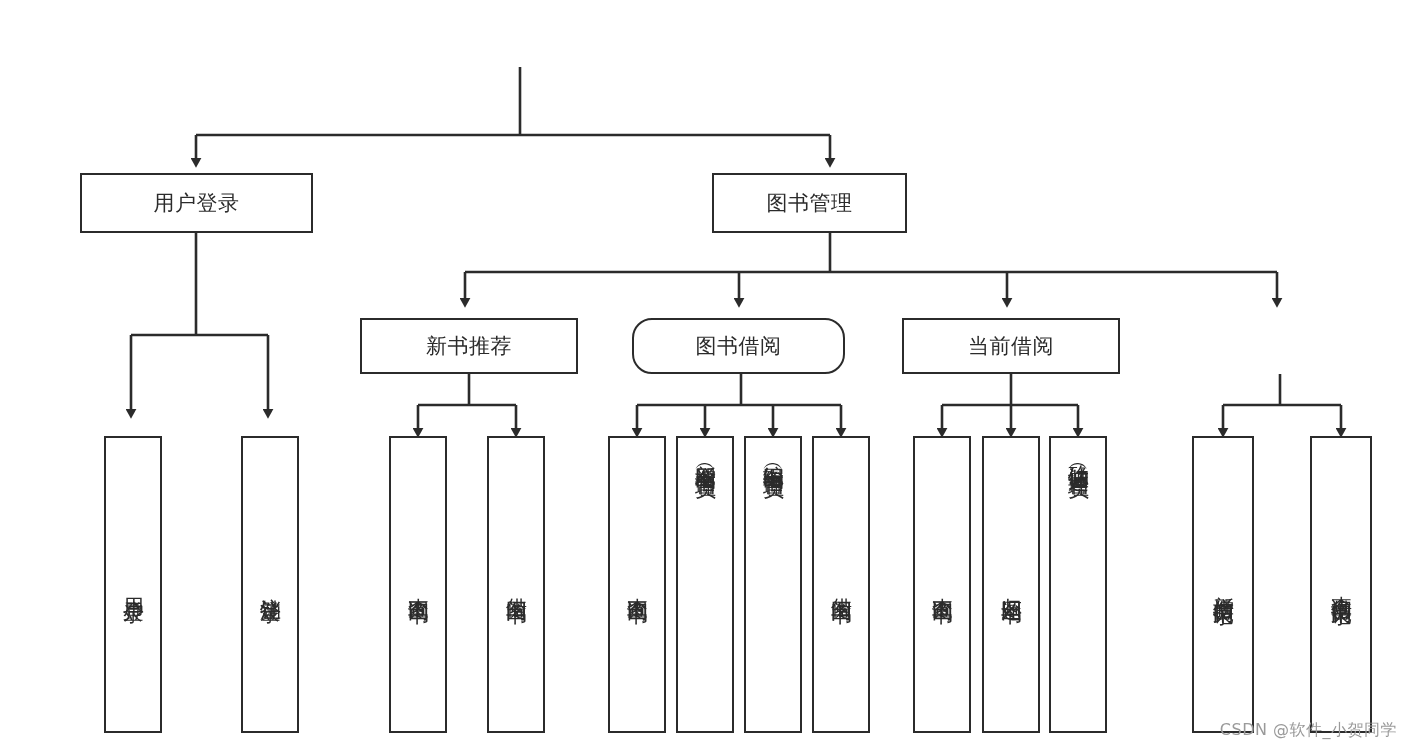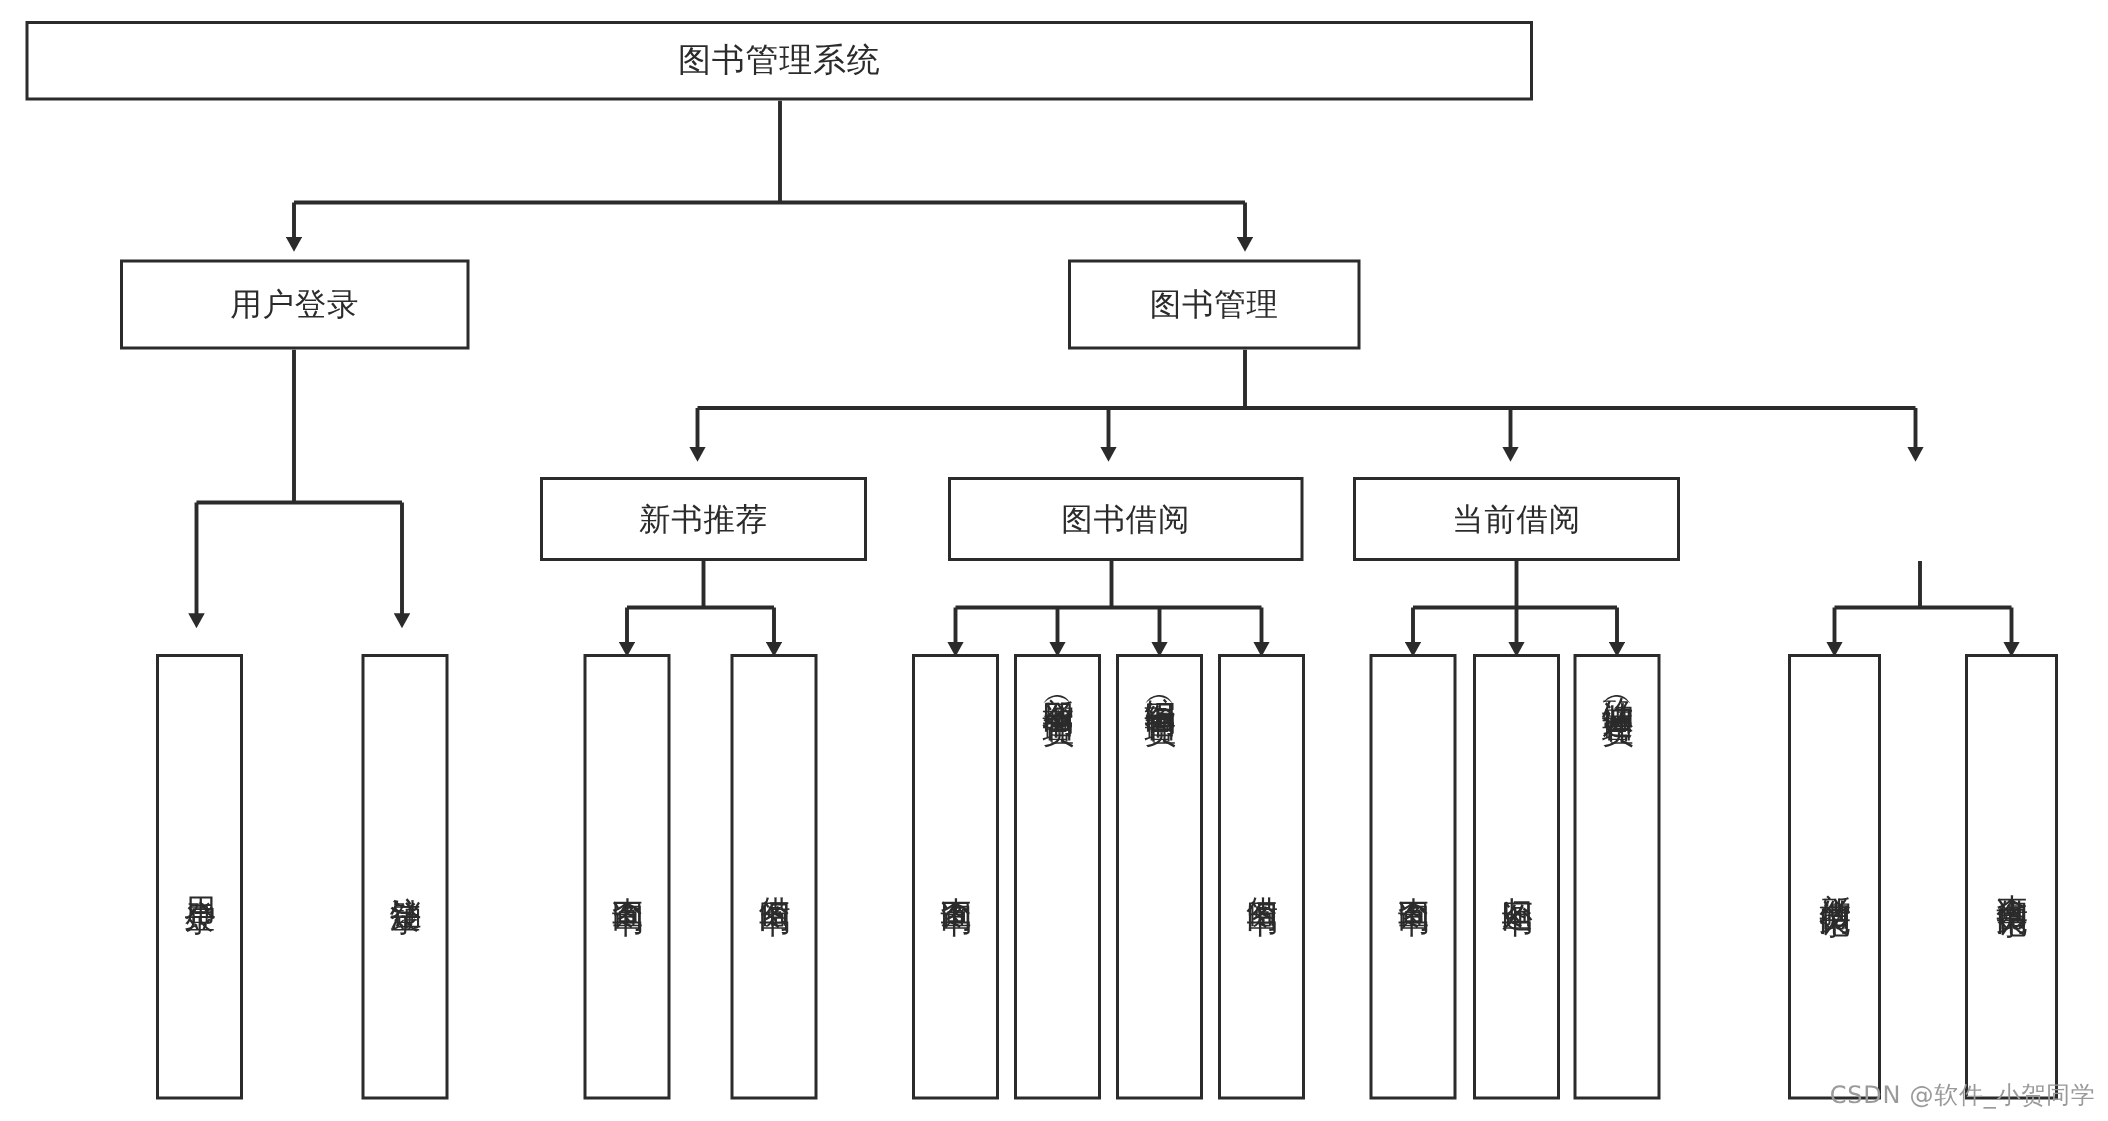--- a/index.html
+++ b/index.html
@@ -129,35 +129,32 @@
       <path d="M1011,405 L1011,430" marker-end="url(#arrowhead)"></path>
       <path d="M1078,405 L1078,430" marker-end="url(#arrowhead)"></path>
 
       <path d="M1280,374 L1280,405"></path>
       <path d="M1223,405 L1341,405"></path>
       <path d="M1223,405 L1223,430" marker-end="url(#arrowhead)"></path>
       <path d="M1341,405 L1341,430" marker-end="url(#arrowhead)"></path>
     </g>
   </svg>
 
-  <div class="node horiz root" style="left:17px; top:14px; width:1005px; height:53px;">
-    <span class="node-label">图书管理系统</span>
-  </div>
 
   <div class="node horiz" style="left:80px; top:173px; width:233px; height:60px;">
     <span class="node-label">用户登录</span>
   </div>
   <div class="node horiz" style="left:712px; top:173px; width:195px; height:60px;">
     <span class="node-label">图书管理</span>
   </div>
 
   <div class="node horiz" style="left:360px; top:318px; width:218px; height:56px;">
     <span class="node-label">新书推荐</span>
   </div>
-  <div class="node horiz" style="left:632px; top:318px; width:237px; height:56px;">
+  <div class="node horiz" style="left:632px; top:318px; width:213px; height:56px;border-radius:20px;">
     <span class="node-label">图书借阅</span>
   </div>
   <div class="node horiz" style="left:902px; top:318px; width:218px; height:56px;">
     <span class="node-label">当前借阅</span>
   </div>
 
   <div class="node vert centered" style="left:104px; top:436px; width:58px; height:297px;">
     <span class="node-label">用户登录</span>
   </div>
   <div class="node vert centered" style="left:241px; top:436px; width:58px; height:297px;">

